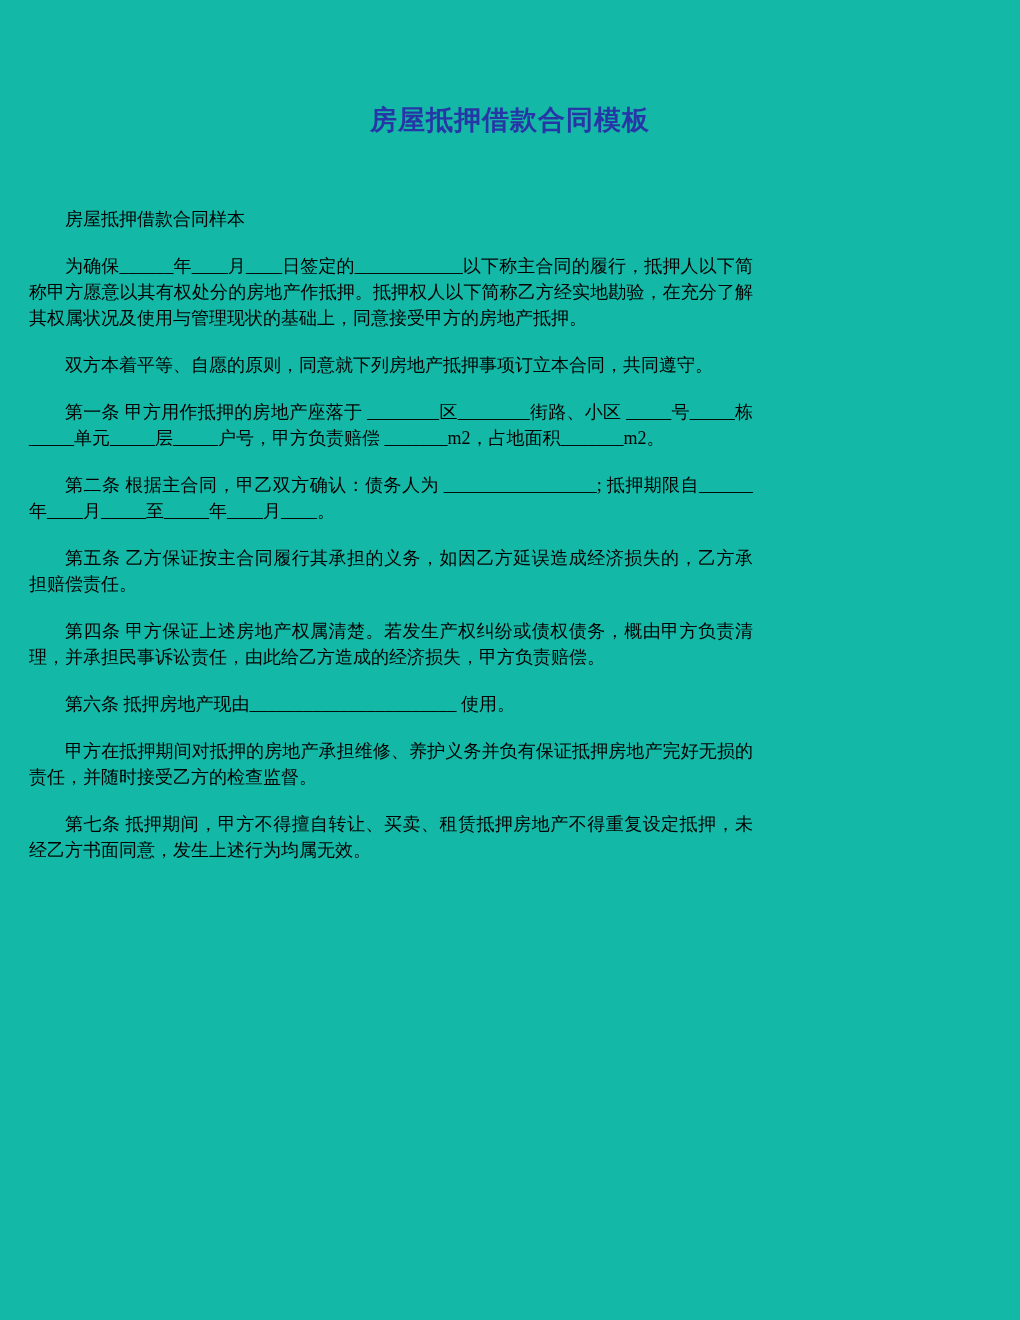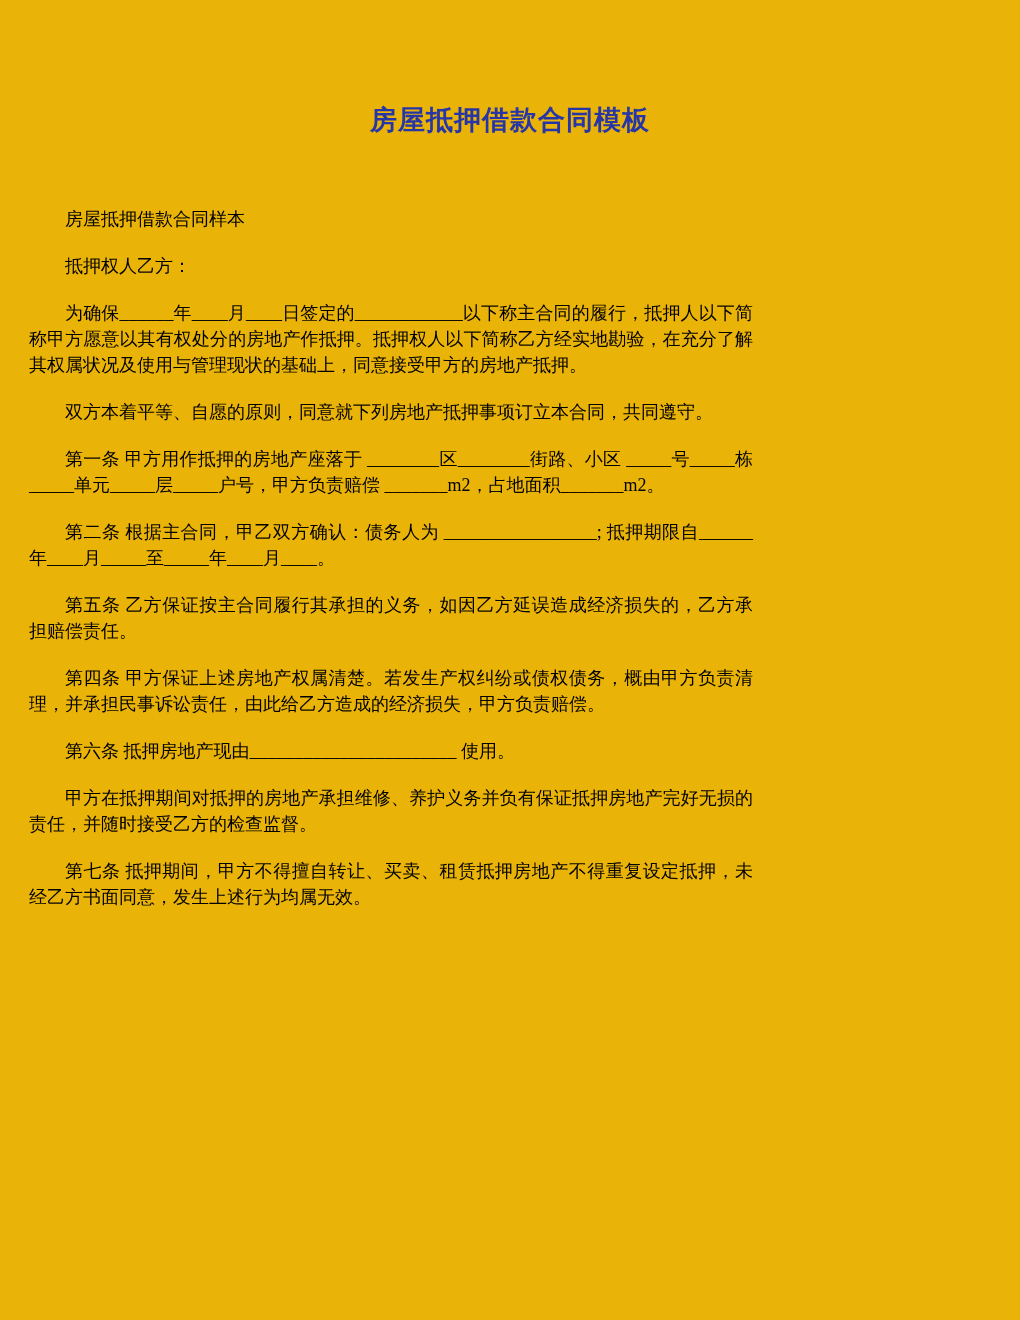--- a/index.html
+++ b/index.html
@@ -36,26 +36,25 @@
     margin: 0 0 21px 0;
     padding: 0;
     line-height: 26px;
     text-indent: 36px;
     word-break: break-all;
   }
 </style>
 </head>
 <body>
 
-<div class="page" style="background: #eab308;">
+<div class="page" style="background: #14b8a6;">
   <h1 class="doc-title" style="color: rgb(38, 54, 166);">房屋抵押借款合同模板</h1>
   <div class="contract-body" style="color: rgb(0, 0, 0); margin-left: 29px;">
 
   <p>房屋抵押借款合同样本</p>
-      <p>抵押权人乙方：</p>
       <p>为确保______年____月____日签定的____________以下称主合同的履行，抵押人以下简称甲方愿意以其有权处分的房地产作抵押。抵押权人以下简称乙方经实地勘验，在充分了解其权属状况及使用与管理现状的基础上，同意接受甲方的房地产抵押。</p>
       <p>双方本着平等、自愿的原则，同意就下列房地产抵押事项订立本合同，共同遵守。</p>
       <p>第一条 甲方用作抵押的房地产座落于 ________区________街路、小区 _____号_____栋_____单元_____层_____户号，甲方负责赔偿 _______m2，占地面积_______m2。</p>
       <p>第二条 根据主合同，甲乙双方确认：债务人为 _________________; 抵押期限自______年____月_____至_____年____月____。</p>
       <p>第五条 乙方保证按主合同履行其承担的义务，如因乙方延误造成经济损失的，乙方承担赔偿责任。</p>
       <p>第四条 甲方保证上述房地产权属清楚。若发生产权纠纷或债权债务，概由甲方负责清理，并承担民事诉讼责任，由此给乙方造成的经济损失，甲方负责赔偿。</p>
       <p>第六条 抵押房地产现由_______________________ 使用。</p>
       <p>甲方在抵押期间对抵押的房地产承担维修、养护义务并负有保证抵押房地产完好无损的责任，并随时接受乙方的检查监督。</p>
       <p>第七条 抵押期间，甲方不得擅自转让、买卖、租赁抵押房地产不得重复设定抵押，未经乙方书面同意，发生上述行为均属无效。</p>
     </div>

